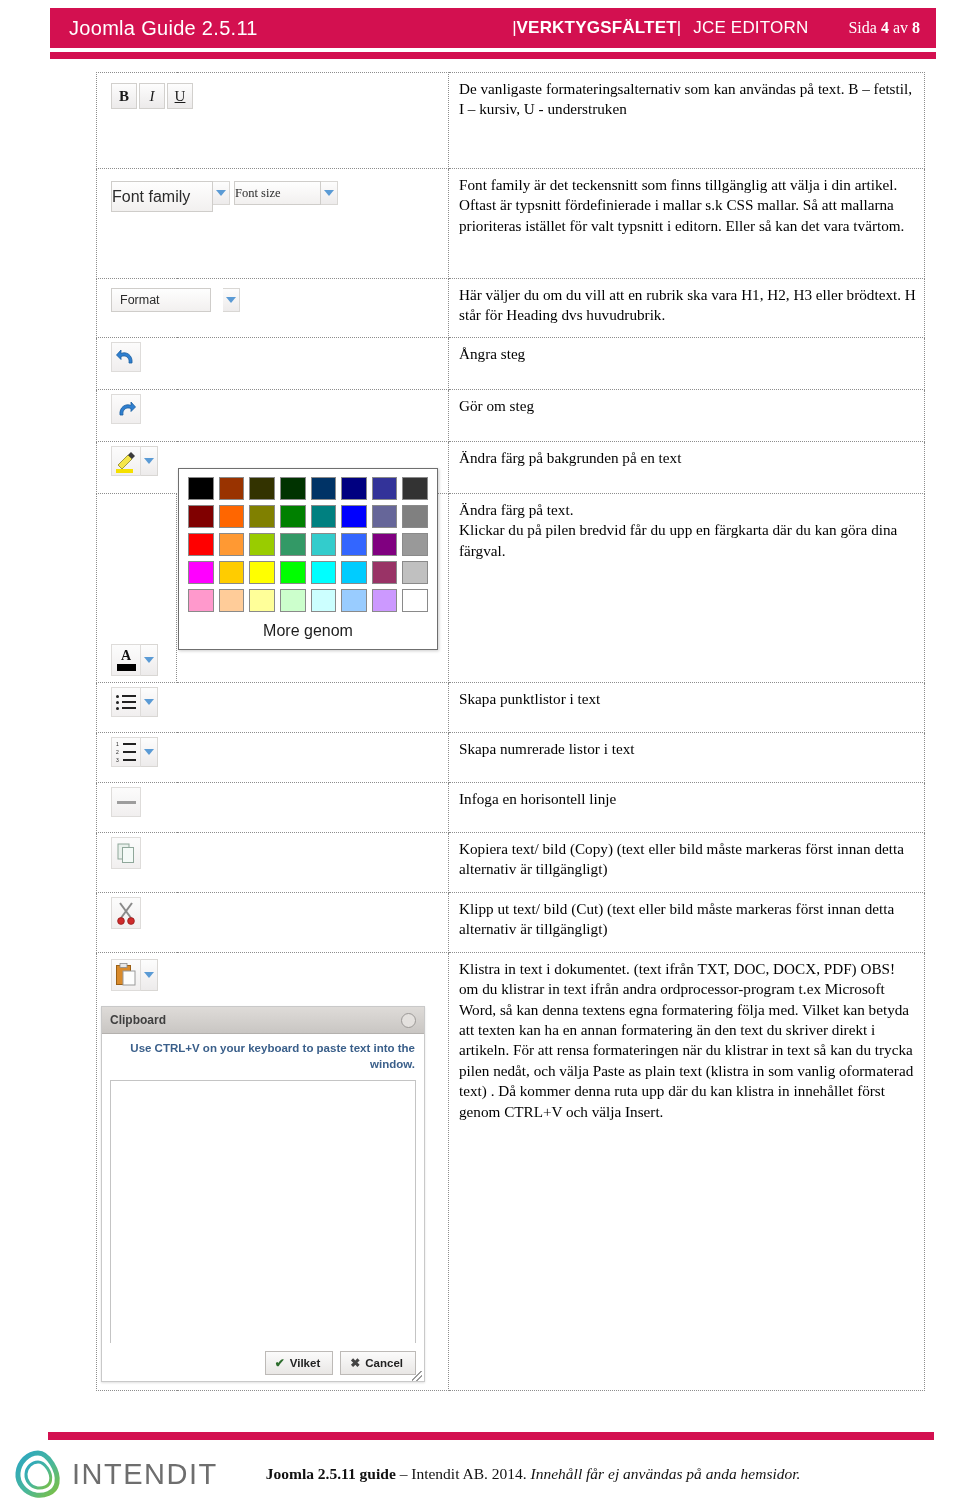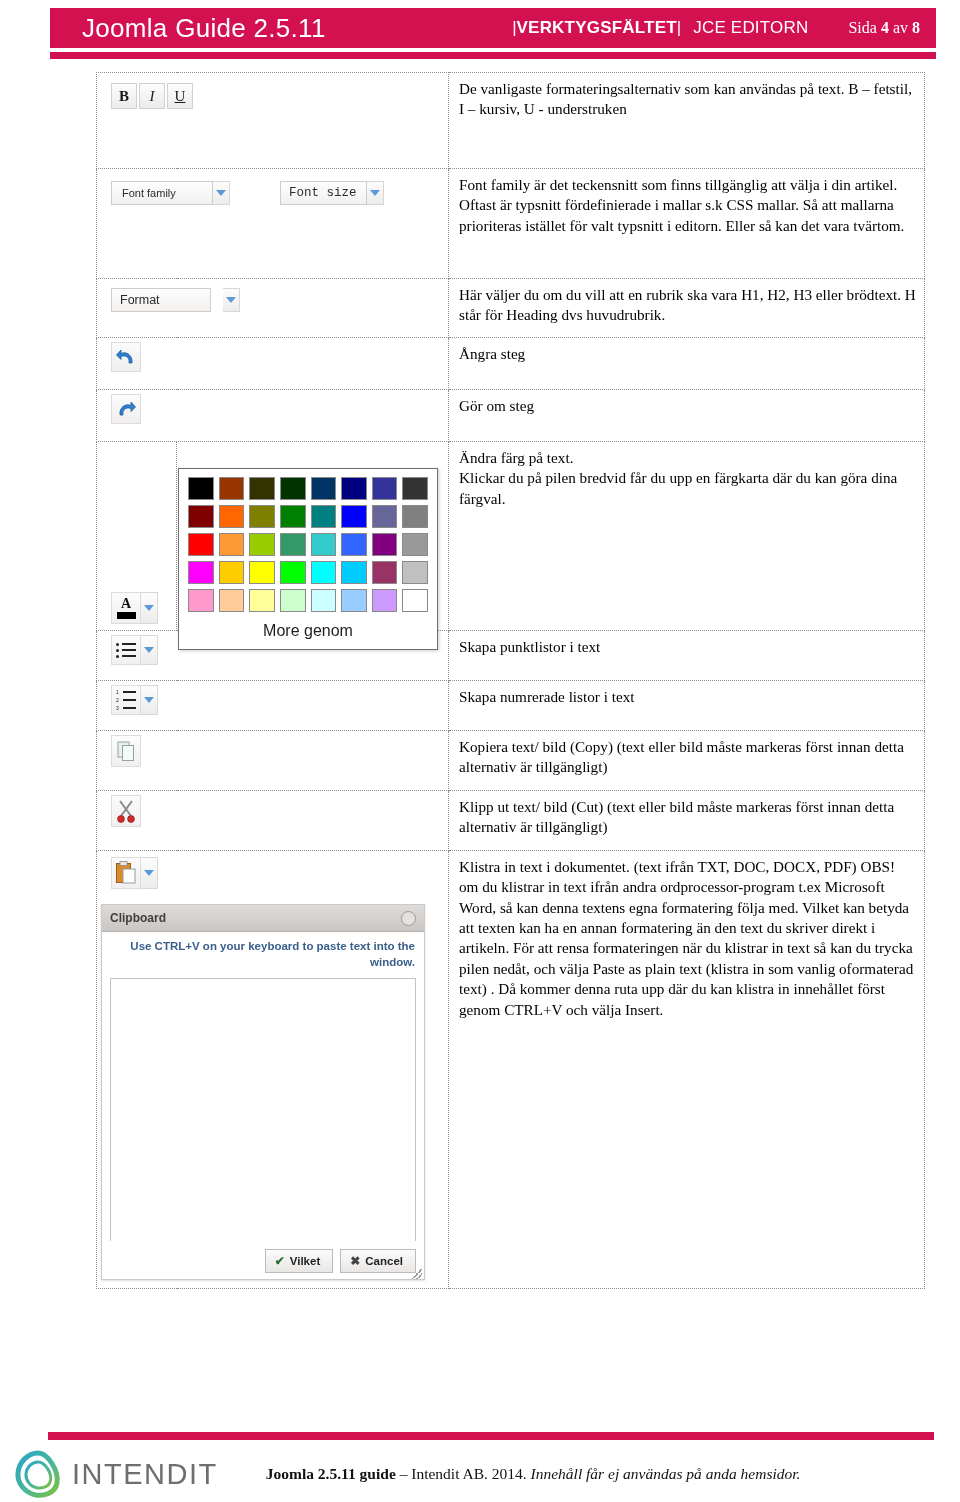--- a/index.html
+++ b/index.html
@@ -22,23 +22,23 @@
     top: 8px;
     width: 886px;
     height: 40px;
     background: #d31050;
     display: flex;
     align-items: center;
   }
   .header-title {
     font-family: "Liberation Sans", sans-serif;
     color: #ffffff;
-    font-size: 26px;
+    font-size: 20px;
     font-weight: 400;
-    margin-left: 32px;
+    margin-left: 19px;
     letter-spacing: 0.3px;
     white-space: nowrap;
   }
   .header-right {
     margin-left: auto;
     display: flex;
     align-items: baseline;
     white-space: nowrap;
     padding-right: 16px;
   }
@@ -407,27 +407,27 @@
     <td>
       <div class="desc">De vanligaste formateringsalternativ som kan användas på text. B – fetstil, I – kursiv, U - understruken</div>
     </td>
   </tr>
 
   <tr>
     <td colspan="2">
       <div class="iconcell" style="padding-top:12px;padding-left:14px;">
         <div class="tb-group">
           <div style="display:flex;">
-            <div style="width:102px;height:24px;background:linear-gradient(#fefefe,#f2f0ef);border:1px solid #cfcdca;display:flex;align-items:center;padding-left:10px;box-sizing:border-box;font-family:'Liberation Sans',sans-serif;font-size:11px;color:#2b2b2b;">Font family</div>
+            <div style="width:102px;height:31px;background:linear-gradient(#fefefe,#f2f0ef);border:1px solid #cfcdca;display:flex;align-items:center;padding-left:0;box-sizing:border-box;font-family:'Liberation Sans',sans-serif;font-size:16px;color:#2b2b2b;">Font family</div>
             <div class="tb-arrow" style="height:24px;">
                   <span class="caret"></span>
                 </div>
           </div>
           <div style="display:flex;margin-left:4px;">
-            <div style="width:87px;height:24px;background:linear-gradient(#fefefe,#f2f0ef);border:1px solid #cfcdca;display:flex;align-items:center;padding-left:8px;box-sizing:border-box;font-family:Liberation Mono, monospace;font-size:12.5px;color:#2b2b2b;margin-left:46px;">Font size</div>
+            <div style="width:87px;height:24px;background:linear-gradient(#fefefe,#f2f0ef);border:1px solid #cfcdca;display:flex;align-items:center;padding-left:0;box-sizing:border-box;font-family:Liberation Serif, serif;font-size:12.5px;color:#2b2b2b;">Font size</div>
             <div class="tb-arrow" style="height:24px;">
                   <span class="caret"></span>
                 </div>
           </div>
         </div>
       </div>
       <div style="height:58px;"></div>
     </td>
     <td>
       <div class="desc">Font family är det teckensnitt som finns tillgänglig att välja i din artikel. Oftast är typsnitt fördefinierade i mallar s.k CSS mallar. Så att mallarna prioriteras istället för valt typsnitt i editorn. Eller så kan det vara tvärtom.</div>
@@ -478,20 +478,42 @@
           </svg>
         </div>
       </div>
       <div style="height:8px;"></div>
     </td>
     <td>
       <div class="desc">Gör om steg</div>
     </td>
   </tr>
 
+  <tr>
+    <td colspan="2">
+      <div class="iconcell" style="padding-left:14px;padding-top:4px;">
+        <div class="tb-group">
+          <div class="pen-ico">
+            <svg width="28" height="28" viewBox="0 0 28 28">
+              <path d="M6 18 L16 8 L20 12 L10 22 Z" fill="#f5e64a" stroke="#8d8427" stroke-width="0.8"></path>
+              <path d="M16 8 L19 5 L23 9 L20 12 Z" fill="#3b3b3b"></path>
+              <rect x="4" y="22" width="17" height="4" fill="#f5e000"></rect>
+            </svg>
+          </div>
+          <div class="tb-arrow" style="height:30px;">
+                <span class="caret"></span>
+              </div>
+        </div>
+      </div>
+      <div style="height:8px;"></div>
+    </td>
+    <td>
+      <div class="desc">Ändra färg på bakgrunden på en text</div>
+    </td>
+  </tr>
 
   <tr>
     <td class="note-cell" style="height:188px;position:relative;">
       <div style="position:absolute;left:14px;bottom:6px;">
         <div class="tb-group">
           <div class="fcolor-ico">
             <span class="fcolor-A">A</span>
             <span class="fcolor-bar"></span>
           </div>
           <div class="tb-arrow" style="height:32px;">
@@ -562,20 +584,33 @@
               </div>
         </div>
       </div>
       <div style="height:6px;"></div>
     </td>
     <td>
       <div class="desc">Skapa numrerade listor i text</div>
     </td>
   </tr>
 
+  <tr>
+    <td colspan="2">
+      <div class="iconcell" style="padding-left:14px;padding-top:4px;">
+        <div class="hr-ico">
+          <span class="hr-line"></span>
+        </div>
+      </div>
+      <div style="height:6px;"></div>
+    </td>
+    <td>
+      <div class="desc">Infoga en horisontell linje</div>
+    </td>
+  </tr>
 
   <tr>
     <td colspan="2">
       <div class="iconcell" style="padding-left:14px;padding-top:4px;">
         <div class="copy-ico">
           <svg width="22" height="24" viewBox="0 0 22 24">
             <rect x="3" y="3" width="11" height="15" fill="#e9f1ec" stroke="#8fa79a" stroke-width="1"></rect>
             <rect x="7.5" y="6.5" width="11" height="15" fill="#f4faf7" stroke="#8fa79a" stroke-width="1"></rect>
           </svg>
         </div>

